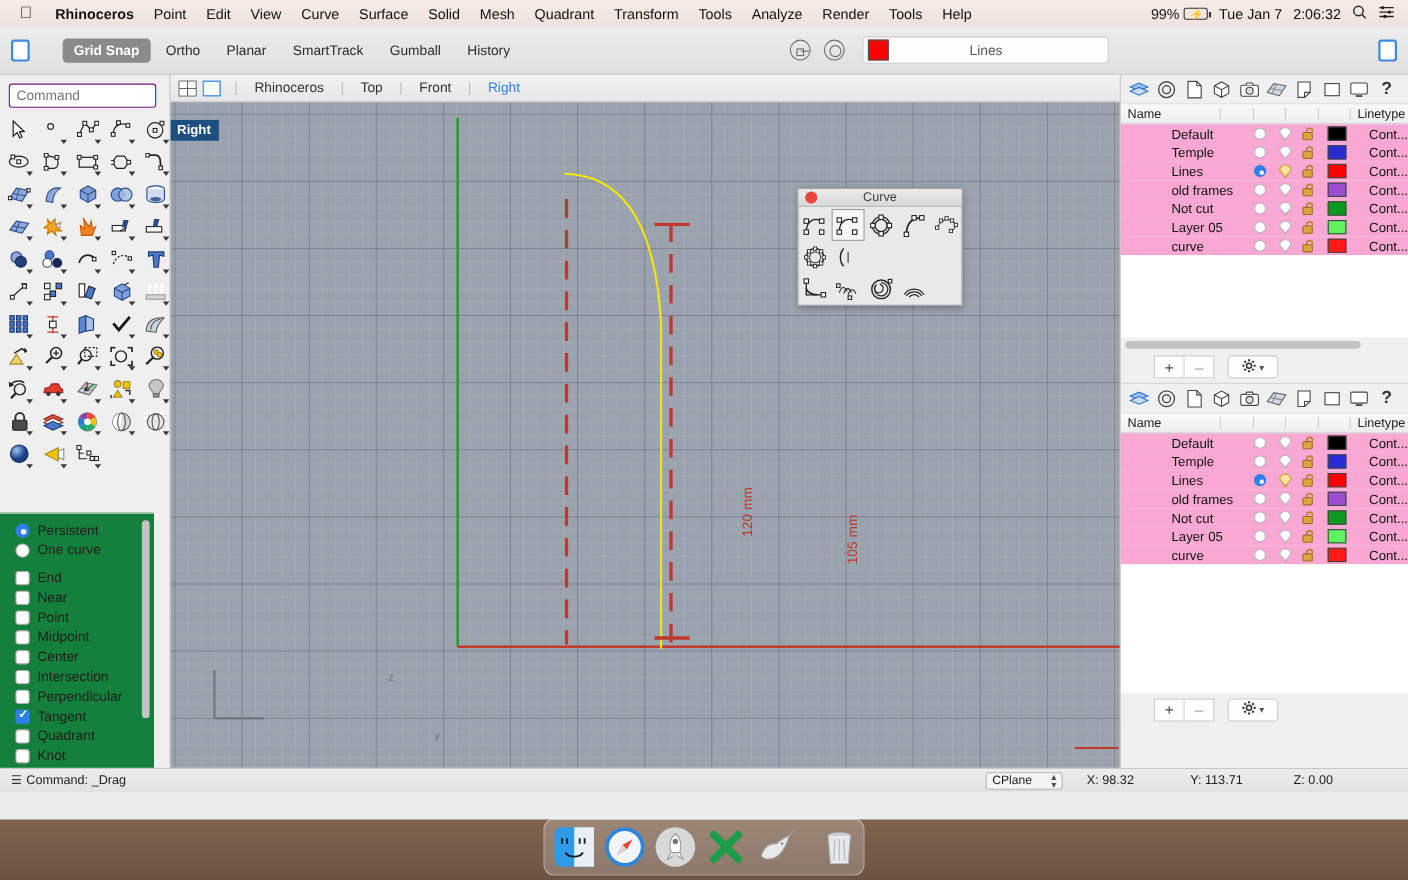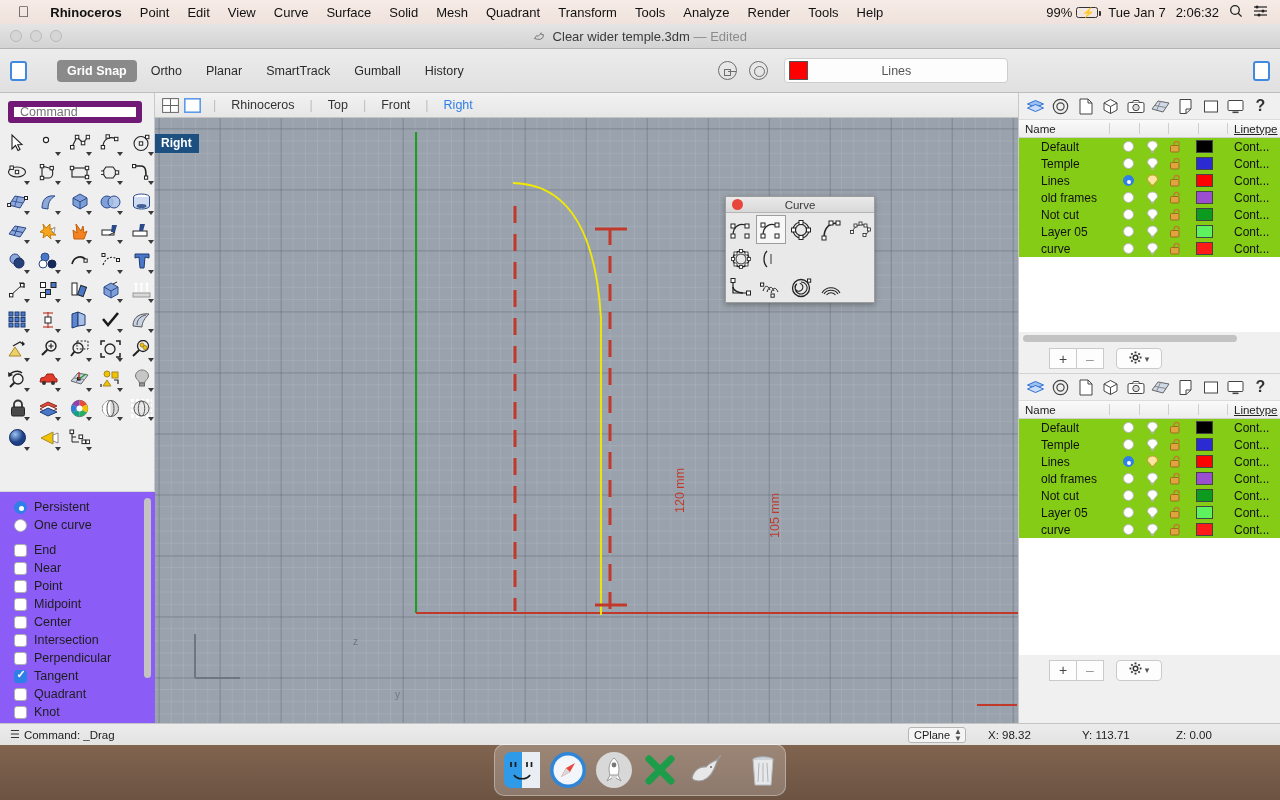--- a/index.html
+++ b/index.html
@@ -97,38 +97,38 @@
     border-radius:4px; display:flex; align-items:center; position:relative;
   }
   #layerbtn .sw { width:19px; height:19px; margin-left:4px; border:1px solid #555; }
   #layerbtn .lbl { position:absolute; left:0; right:0; text-align:center; font-size:12.5px; color:#555; }
   
   #mainrow { display:flex; height:630px; }
   
   #leftcol { width:155px; background:#efefef; border-right:1px solid #c8c8c8; position:relative; }
   #cmdwrap { padding:8px 6px 5px 8px; }
   #cmdinput {
-    width:134px; height:22px; border:6px solid #701a75; border-radius:3px;
+    width:134px; height:22px; border:1px solid #701a75; border-radius:3px;
     background:#fff; font-size:12.5px; color:#9a9a9a; padding:4px 6px;
     font-family:"Liberation Sans", sans-serif;
   }
   #toolgrid { display:grid; grid-template-columns:repeat(5,31px); padding-left:2px; }
   .tool {
     width:31px; height:29.5px; display:flex; align-items:center; justify-content:center;
     position:relative;
   }
   .tool svg { display:block; }
   .tool .tri {
     position:absolute; right:3px; bottom:2px; width:0; height:0;
     border-left:3.2px solid transparent; border-right:3.2px solid transparent;
     border-top:4px solid #3a3a3a;
   }
   #osnap {
-    position:absolute; left:0; bottom:0; width:155px; height:232px;
-    background:#8b5cf6; border-top:1px solid #d6d6d6; padding:6px 0 0 14px;
+    position:absolute; left:0; bottom:0; width:140px; height:232px;
+    background:#15803d; border-top:1px solid #d6d6d6; padding:6px 0 0 14px;
     overflow:hidden;
   }
   .osrow { display:flex; align-items:center; height:18px; font-size:12.5px; color:#1d1d1d; }
   .osrow .rad {
     width:13px; height:13px; border-radius:50%; border:1px solid #b0b0b0; background:#fff;
     margin-right:7px; position:relative; flex:none;
   }
   .osrow .rad.on { background:#2f7fe8; border-color:#2f7fe8; }
   .osrow .rad.on::after {
     content:""; position:absolute; left:4px; top:4px; width:5px; height:5px;
@@ -194,24 +194,25 @@
     background:#f0f0f0; border-bottom:1px solid #dcdcdc;
   }
   .lp-icons .ic { width:25px; height:22px; display:flex; align-items:center; justify-content:center; }
   .lp-head {
     height:18px; display:flex; align-items:center; font-size:11.5px; color:#222;
     background:linear-gradient(180deg,#fafafa,#ededed); border-bottom:1px solid #cfcfcf;
   }
   .lp-head .hname { width:90px; padding-left:6px; }
   .lp-head .hsep { width:1px; height:11px; background:#cfcfcf; }
   .lp-head .hcol { flex:1; }
-  .lp-head .hlt { width:52px; padding-left:6px;text-decoration:underline; }
+  .lp-head .hlt { width:52px; padding-left:6px; }
   .lrow {
     height:17px; display:flex; align-items:center; font-size:12px; color:#111;
-    background:#84cc16;
+    background:#f9a8d4;
+    padding-left:24px;
   }
   .lrow .lname { width:96px; padding-left:22px; white-space:nowrap; overflow:hidden; }
   .lrow .lrad {
     width:26px; display:flex; justify-content:center;
   }
   .lrow .lrad i {
     width:11px; height:11px; border-radius:50%; border:1px solid #b5b5b5; background:#fff;
     display:block; position:relative;
   }
   .lrow .lrad i.on { background:#2f7fe8; border-color:#2f7fe8; }
@@ -269,21 +270,21 @@
   
   #statusbar {
     height:22px; background:linear-gradient(180deg,#ececec,#e2e2e2);
     border-top:1px solid #c4c4c4; display:flex; align-items:center;
     padding:0 10px; font-size:11.5px; color:#1c1c1c;
   }
   #statusbar .burger { margin-right:4px; font-size:11px; color:#333; }
   #statusbar .sgap { flex:1; }
   #cplane {
     height:16px; border:1px solid #b5b5b5; border-radius:3px; background:#f4f4f4;
-    display:flex; align-items:center; padding:0 3px 0 5px; font-size:11px; gap:4px;
+    display:flex; align-items:center; padding:0 3px 0 5px; font-size:11px; gap:16px;
     margin-right:22px;
   }
   #cplane .arrows { font-size:8px; line-height:7px; color:#555; }
   .coord { width:94px; }
   
   #dock {
     position:absolute; left:494px; bottom:4px; width:292px; height:52px;
     background:rgba(255,255,255,.22); border:1px solid rgba(255,255,255,.33);
     border-radius:10px; display:flex; align-items:center; padding:0 8px; gap:8px;
   }
@@ -337,36 +338,20 @@
           <circle cx="4" cy="2" r="1.5" fill="#222"></circle>
           <circle cx="10" cy="6" r="1.5" fill="#222"></circle>
           <circle cx="6" cy="10" r="1.5" fill="#222"></circle>
         </svg>
     </span>
   </span>
 </div>
 
 <div id="rhinowin">
 
-  <div id="titlebar">
-    <div class="traffic">
-      <span class="tl"></span>
-      <span class="tl"></span>
-      <span class="tl"></span>
-    </div>
-    <div id="wintitle">
-      <span class="rh">
-        <svg width="12" height="12" viewBox="0 0 16 16" style="vertical-align:-2px">
-            <path d="M2 10 L5 6 L7 7 L10 4 L14 5 L13 9 L10 11 L6 11 Z" fill="none" stroke="#555" stroke-width="1"></path>
-            <path d="M10 4 L11 2" stroke="#555" stroke-width="1"></path>
-          </svg>
-      </span><span>Clear wider temple.3dm</span>
-      <span class="edited">— Edited</span>
-    </div>
-  </div>
 
   <div id="toolbar">
     <span class="panel-toggle"></span>
     <span style="width:22px"></span>
     <span class="tbtn active">Grid Snap</span>
     <span class="tbtn">Ortho</span>
     <span class="tbtn">Planar</span>
     <span class="tbtn">SmartTrack</span>
     <span class="tbtn">Gumball</span>
     <span class="tbtn">History</span>

